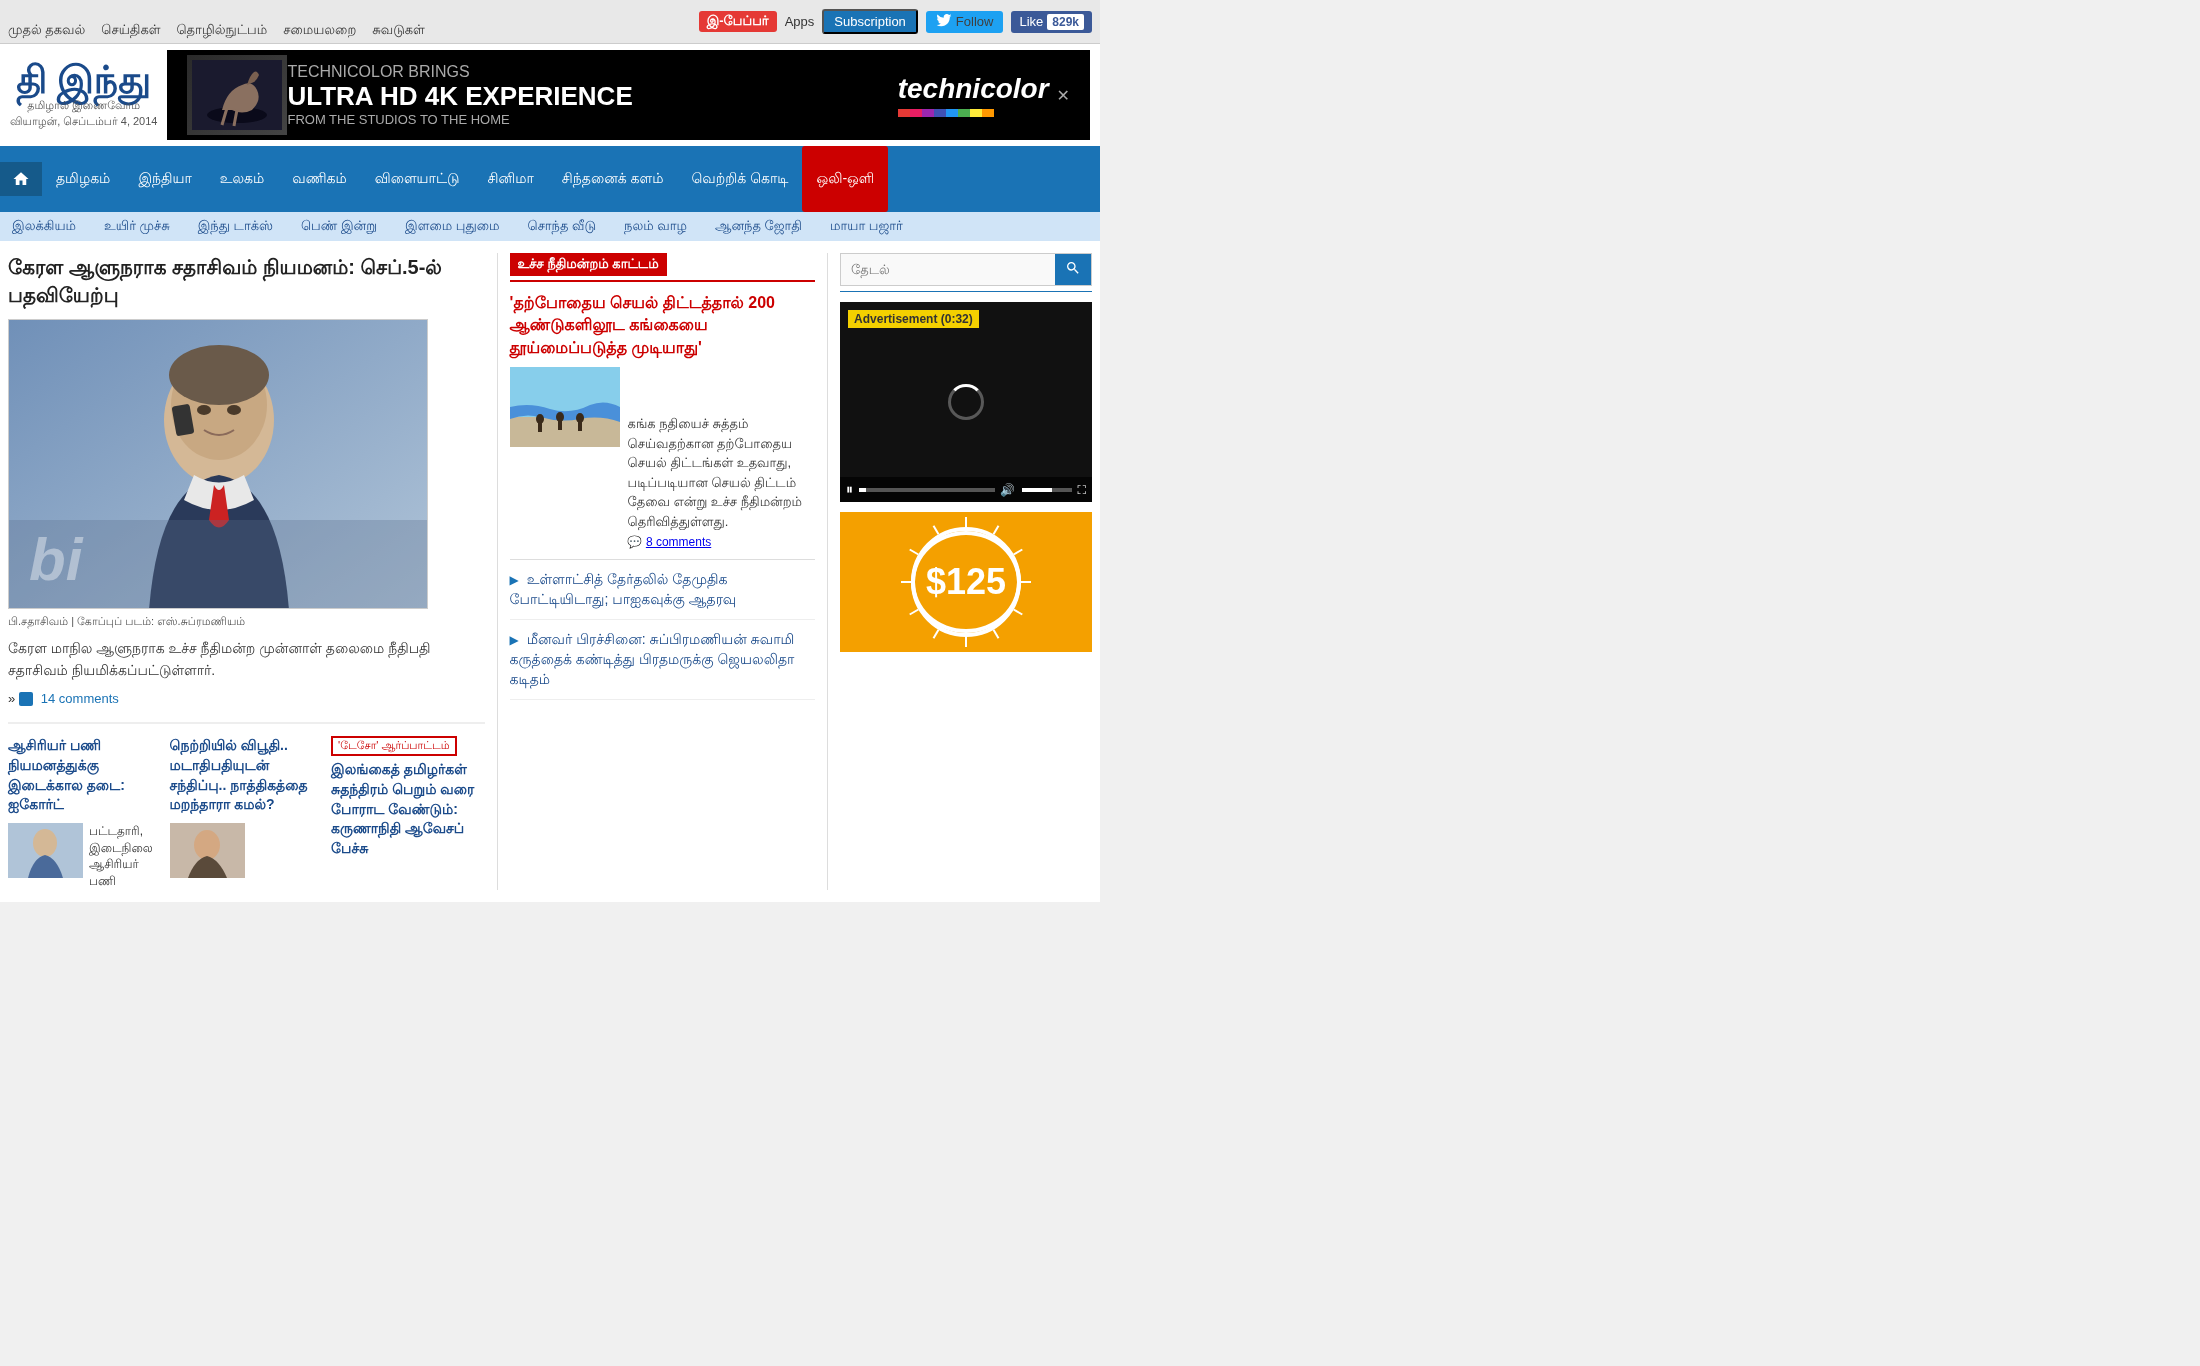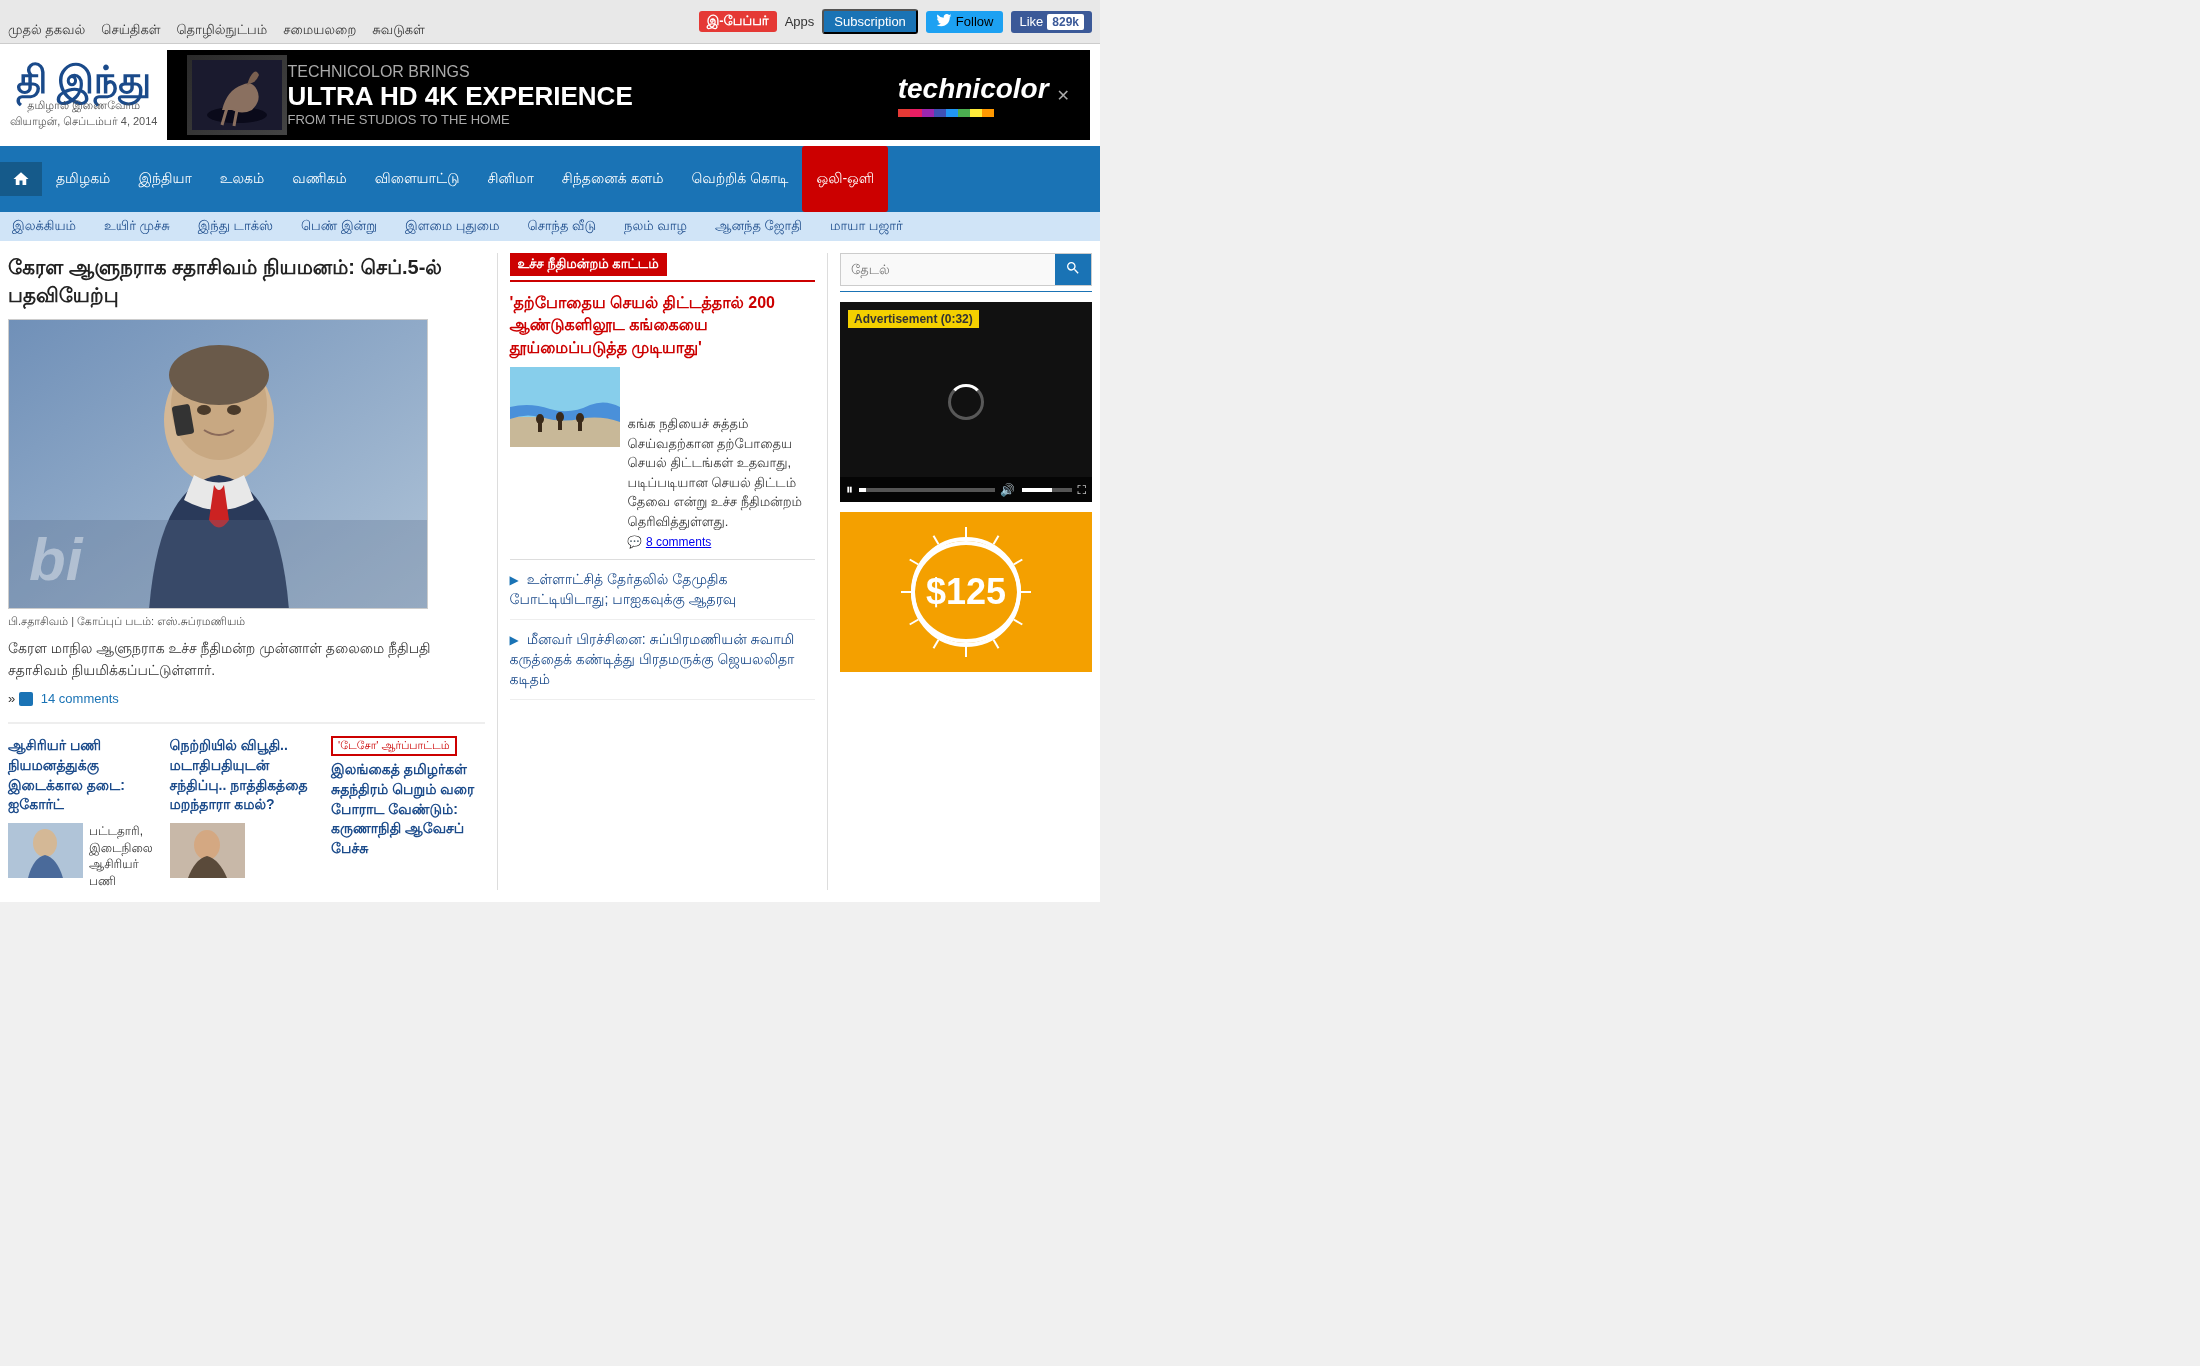--- a/index.html
+++ b/index.html
@@ -46,21 +46,21 @@
     .subscription-btn {
       background: #1a73b5;
       color: white;
       padding: 3px 10px;
       border-radius: 3px;
       font-size: 13px;
       cursor: pointer;
     }
     .twitter-follow-btn {
       background: #1da1f2;
-      color: #000000;
+      color: #404040;
       padding: 3px 10px;
       border-radius: 3px;
       font-size: 13px;
       cursor: pointer;
       display: flex;
       align-items: center;
       gap: 4px;
       text-align: center;
     }
     .twitter-icon {
@@ -475,21 +475,21 @@
       height: 4px;
       background: white;
       width: 60%;
     }
     .fullscreen-btn {
       color: white;
       font-size: 12px;
     }
     .right-ad {
       background: #f4a000;
-      height: 160px;
+      height: 140px;
       display: flex;
       align-items: center;
       justify-content: center;
     }
     .dollar-circle {
       width: 110px;
       height: 110px;
       border: 4px solid white;
       border-radius: 50%;
       display: flex;

